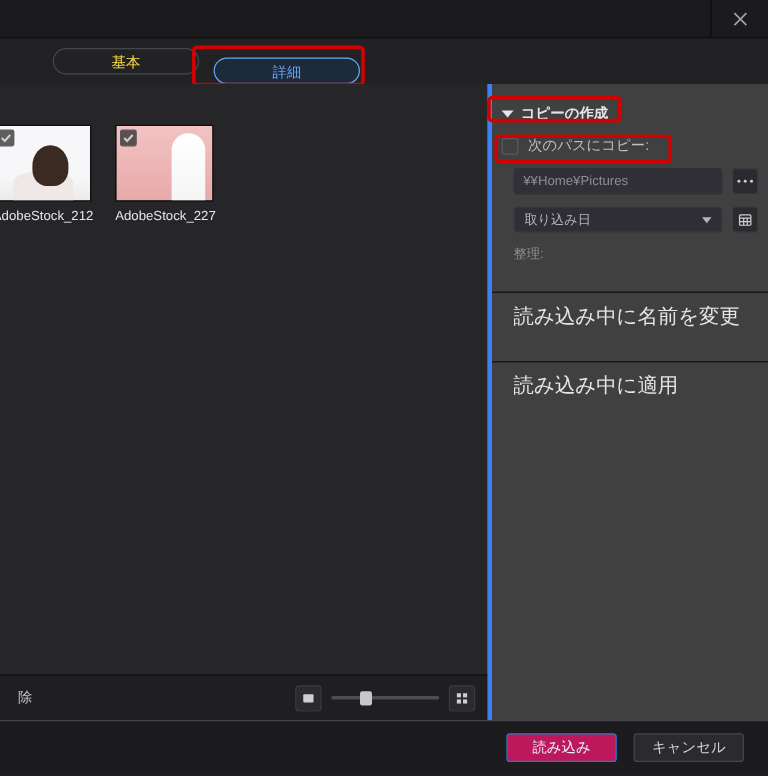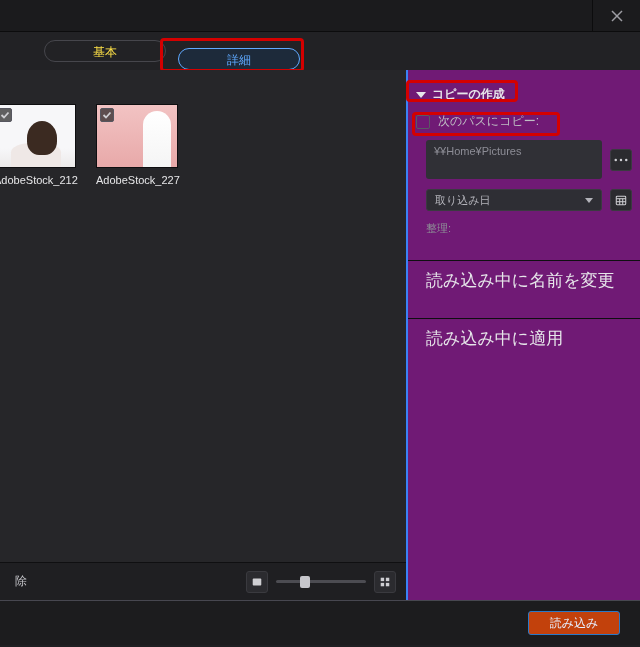--- a/index.html
+++ b/index.html
@@ -145,40 +145,40 @@
     position:relative;display:flex;align-items:center;
   }
   .slider .track{flex:1;height:3px;background:#4c4c52;border-radius:2px;}
   .slider .handle{
     position:absolute;left:24px;top:-2px;width:10px;height:12px;
     background:#c6c6cb;border-radius:2px;
   }
 
   .right {
     width: 234px;
-    background: #701a75;
-    border-left: 2px solid #3b82f6;
+    background: #404040;
+    border-left: 4px solid #3b82f6;
   }
   .sect {
     padding: 6px 8px;
   }
   .sect-hdr {
     display:flex;align-items:center;gap:6px;
     color:#e6e6ea;font-weight:600;font-size:12px;
     margin-top:10px;
   }
   .sect-hdr .tri {
     width:0;height:0;border-left:5px solid transparent;border-right:5px solid transparent;border-top:6px solid #e6e6ea;
   }
   .chkbox{
     width:14px;height:14px;border:1px solid #5a5a63;border-radius:2px;flex:0 0 auto;
   }
   .row{display:flex;align-items:center;gap:8px;margin-top:10px;}
   .field{
-    height:39px;line-height:22px;padding:0 8px;background:#303036;color:#8d8d96;border-radius:3px;flex:1;font-size:11px;
+    height:22px;line-height:22px;padding:0 8px;background:#303036;color:#8d8d96;border-radius:3px;flex:1;font-size:11px;
   }
   .dots{
     width:22px;height:22px;border:1px solid #3a3a40;border-radius:3px;display:flex;align-items:center;justify-content:center;color:#cfcfd3;background:#2b2b2f;
   }
   .row-label{color:#8d8d96;font-size:11px;}
   .select{
     display:flex;align-items:center;justify-content:space-between;
     height:22px;padding:0 8px;background:#2e2e34;border:1px solid #3a3a40;border-radius:3px;color:#b3b3ba;font-size:11px;
   }
   .select .chev{width:0;height:0;border-left:4px solid transparent;border-right:4px solid transparent;border-top:5px solid #b3b3ba;}
@@ -191,21 +191,21 @@
   }
 
   .bottombar{
     height:45px;background:#1c1c1e;border-top:1px solid #474750;
     display:flex;align-items:center;justify-content:flex-end;gap:14px;padding-right:20px;
   }
   .btn{
     min-width:92px;height:24px;line-height:22px;text-align:center;
     border:1px solid #46464c;border-radius:3px;color:#d1d1d6;font-size:12px;background:#2b2b2f;
   }
-  .btn.primary{border-color:#2979c8;color:#e6efff;background:#c2410c;}
+  .btn.primary{border-color:#2979c8;color:#e6efff;background:#be185d;}
 
 </style>
 </head>
 <body>
 
 <div class="titlebar">
   <div class="close">
     <svg viewBox="0 0 14 14" stroke="#9d9da3" stroke-width="1.5">
         <line x1="2" y1="2" x2="12" y2="12"></line>
         <line x1="12" y1="2" x2="2" y2="12"></line>
@@ -319,13 +319,14 @@
     </div>
     <div class="coll" style="border-top:1px solid #0f0f11">
       <div class="tric"></div>
       <span>読み込み中に適用</span>
     </div>
   </div>
 </div>
 
 <div class="bottombar">
   <div class="btn primary">読み込み</div>
+  <div class="btn">キャンセル</div>
 </div>
 
 </body></html>

